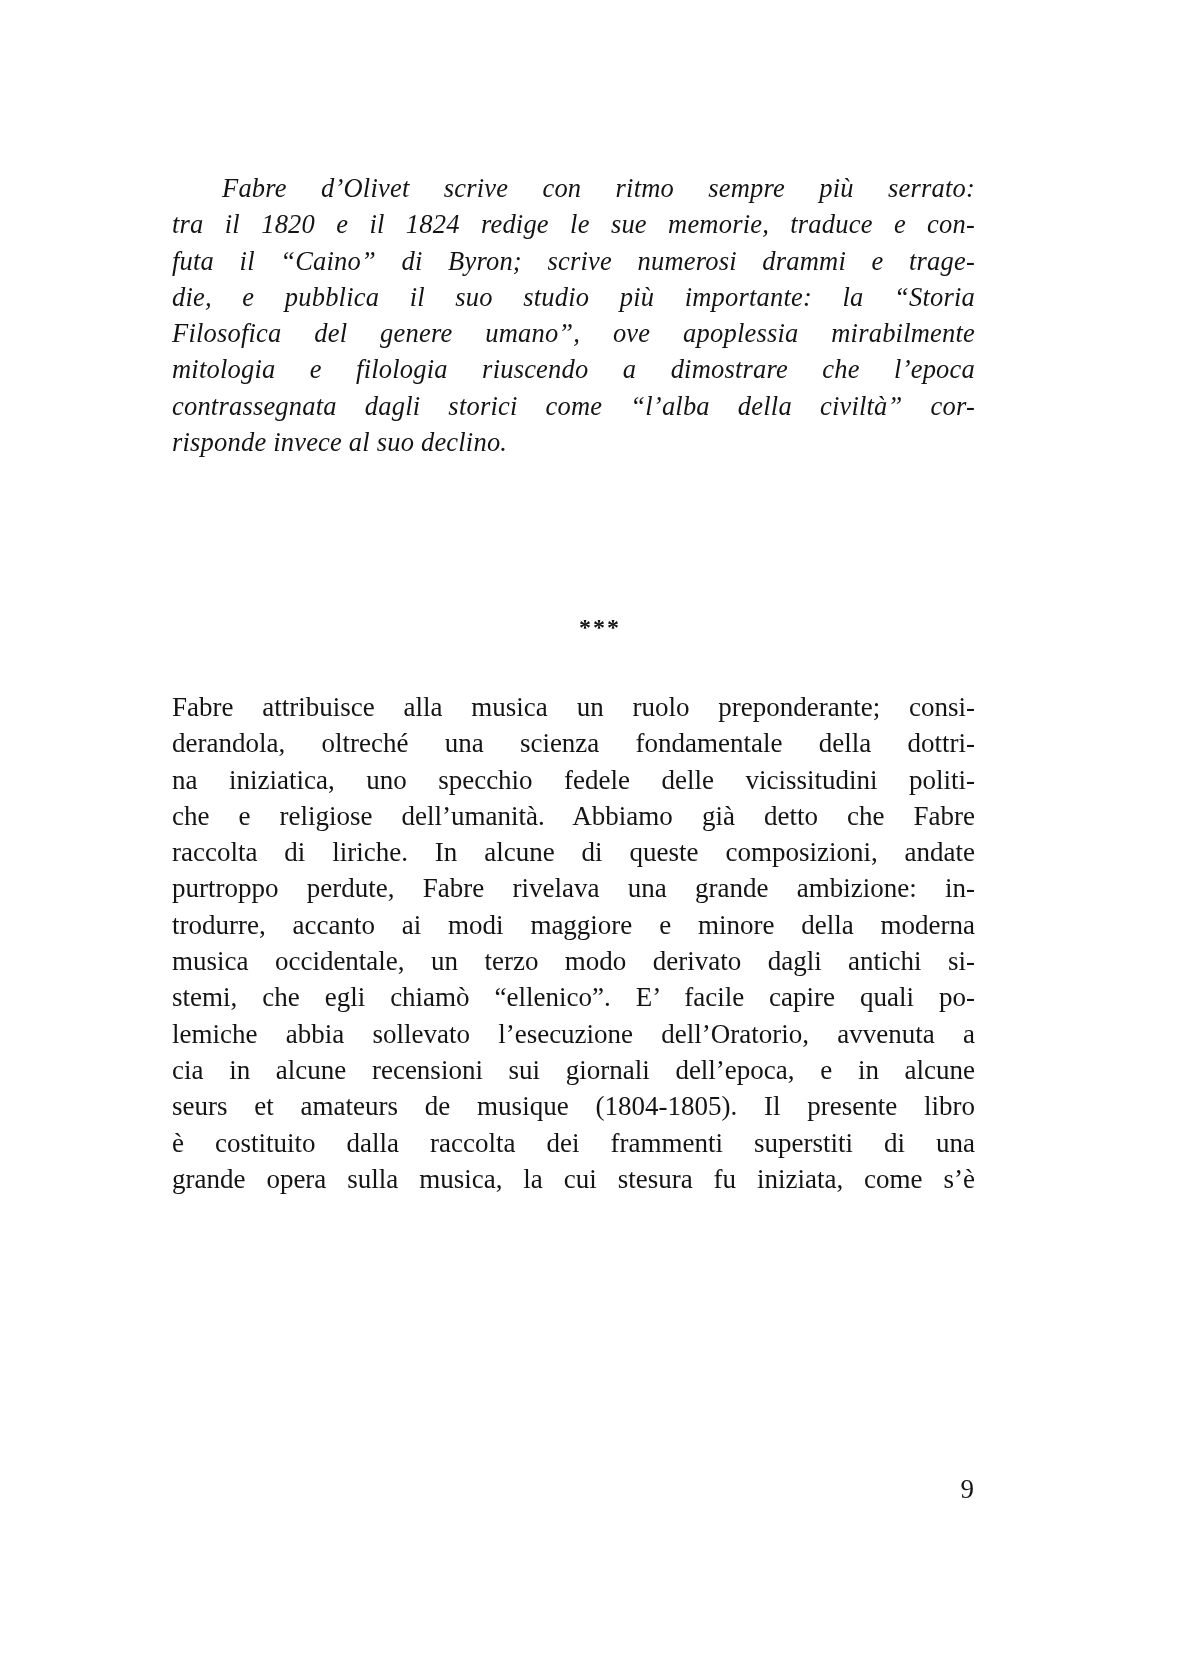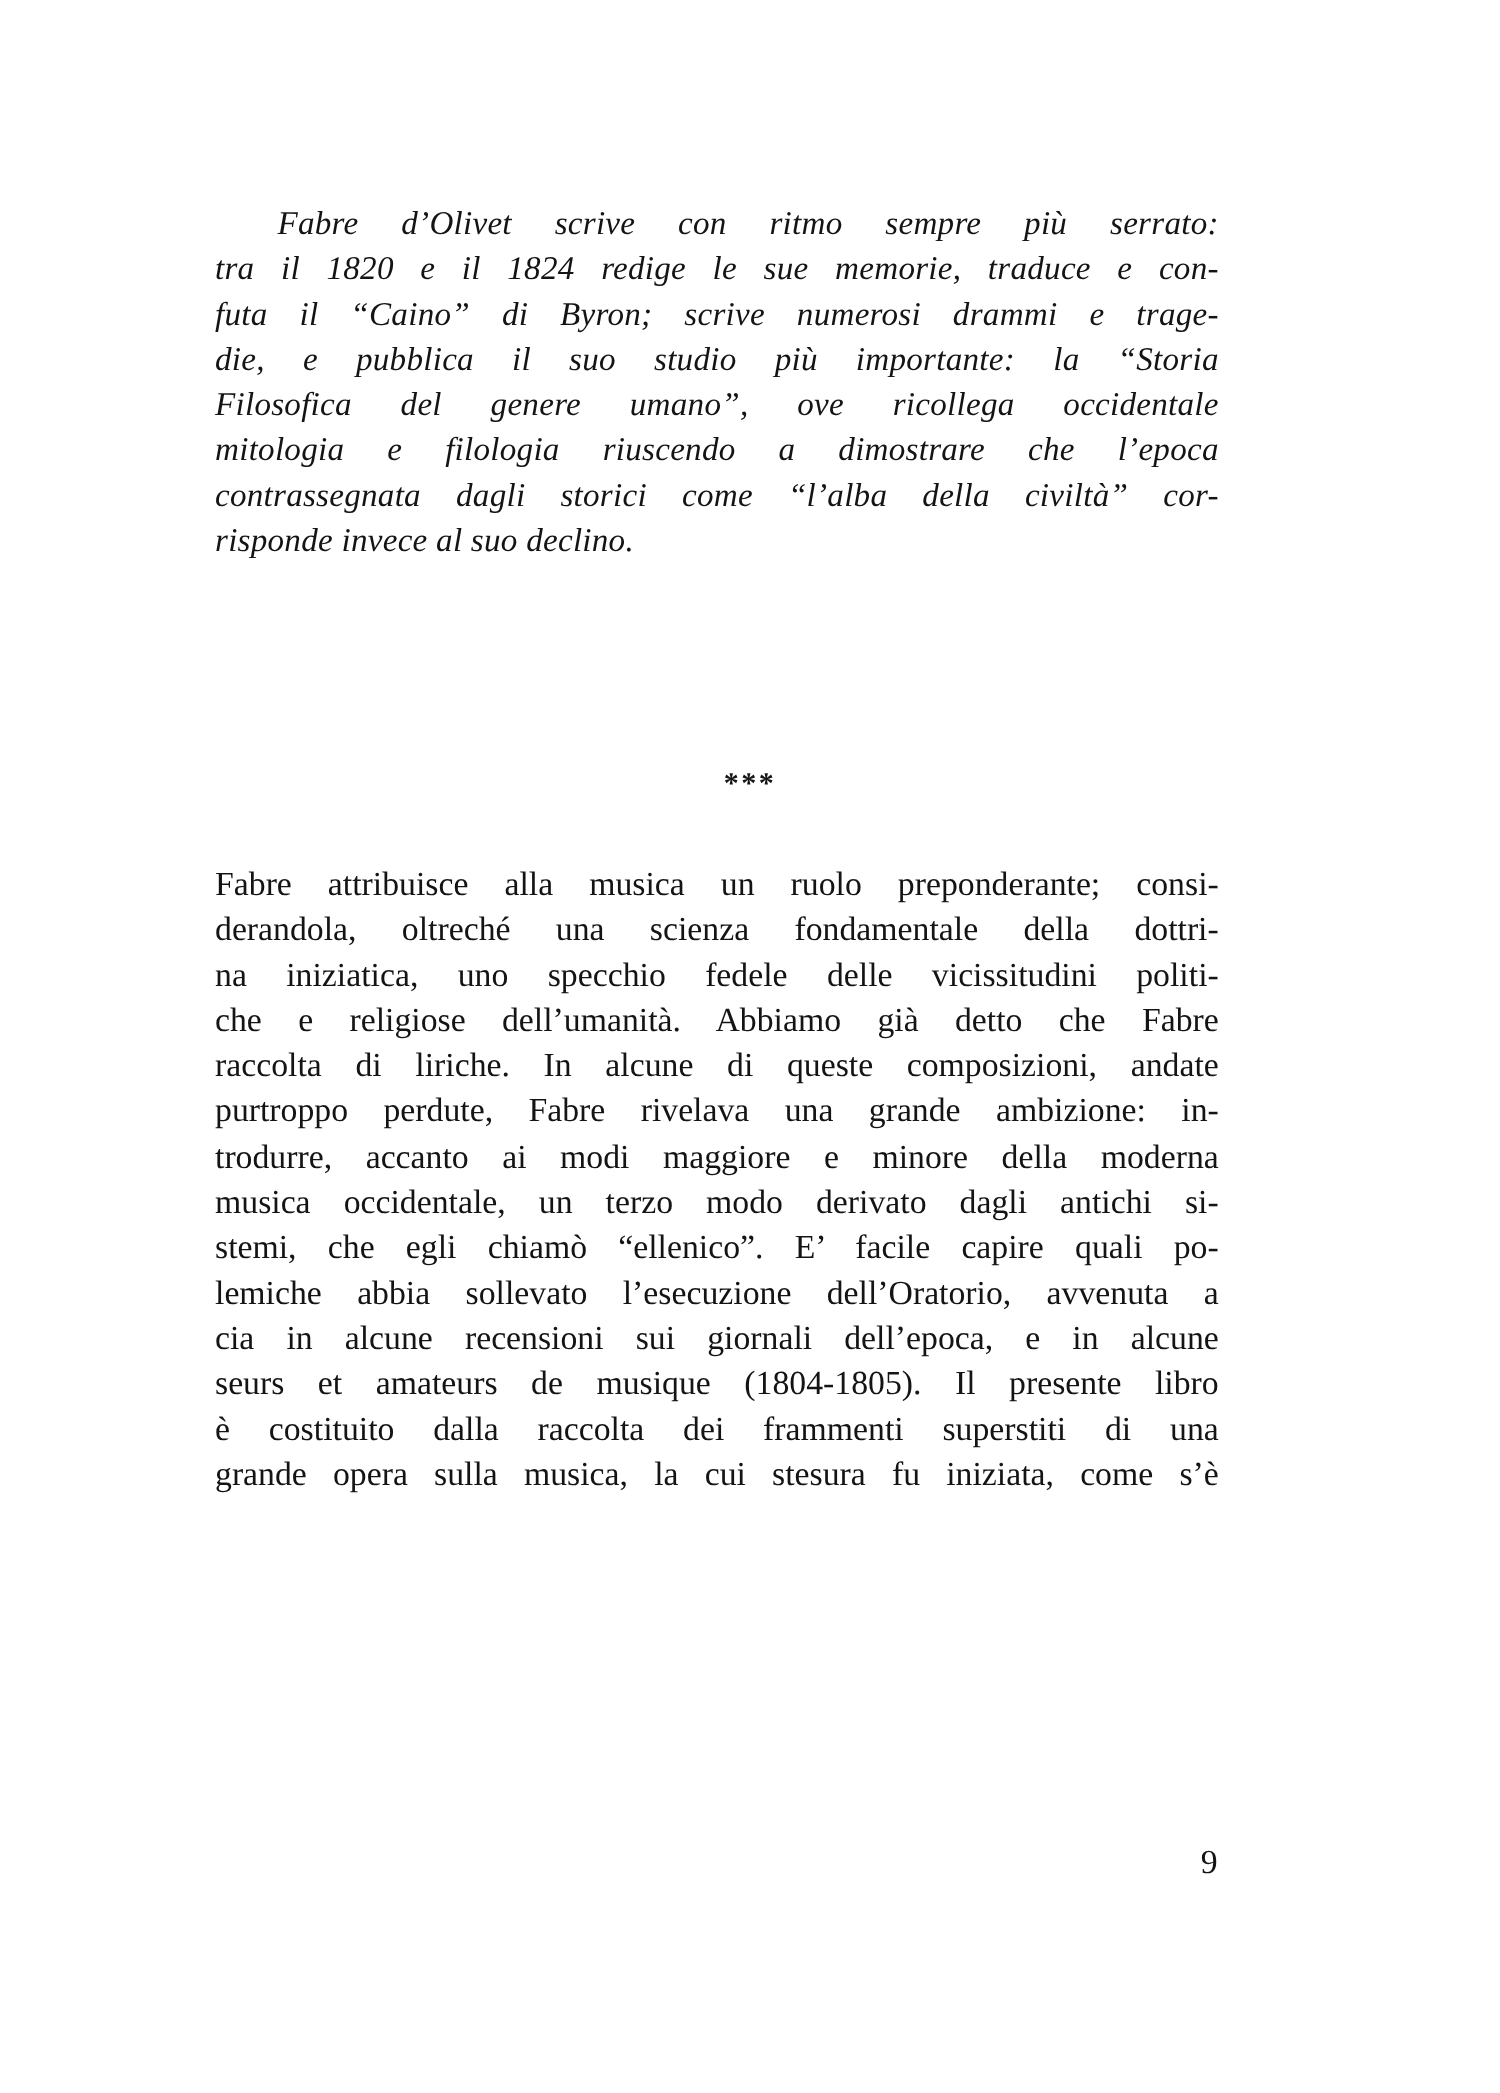--- a/index.html
+++ b/index.html
@@ -44,21 +44,21 @@
     }
     .italic-block .line {
       font-style: italic;
       font-size: 26.5px;
       letter-spacing: 0.2px;
     }
     .roman-block .line {
       font-size: 27px;
     }
     .italic-block {
-      top: 160px;
+      top: 170px;
     }
     .roman-block {
       top: 689px;
     }
     .separator {
       position: absolute;
       left: 0;
       width: 1200px;
       top: 612px;
       text-align: center;
@@ -82,21 +82,21 @@
 <body>
 
 <div class="page">
 
   <div class="block italic-block">
     <div>
       <span class="line indent">Fabre d’Olivet scrive con ritmo sempre più serrato:</span>
       <span class="line">tra il 1820 e il 1824 redige le sue memorie, traduce e con-</span>
       <span class="line">futa il “Caino” di Byron; scrive numerosi drammi e trage-</span>
       <span class="line">die, e pubblica il suo studio più importante: la “Storia</span>
-      <span class="line">Filosofica del genere umano”, ove ricollega occidentale</span>
+      <span class="line">Filosofica del genere umano”, ove apoplessia mirabilmente</span>
       <span class="line">mitologia e filologia riuscendo a dimostrare che l’epoca</span>
       <span class="line">contrassegnata dagli storici come “l’alba della civiltà” cor-</span>
       <span class="line last">risponde invece al suo declino.</span>
     </div>
   </div>
 
   <div class="separator">***</div>
 
   <div class="block roman-block">
     <div>

